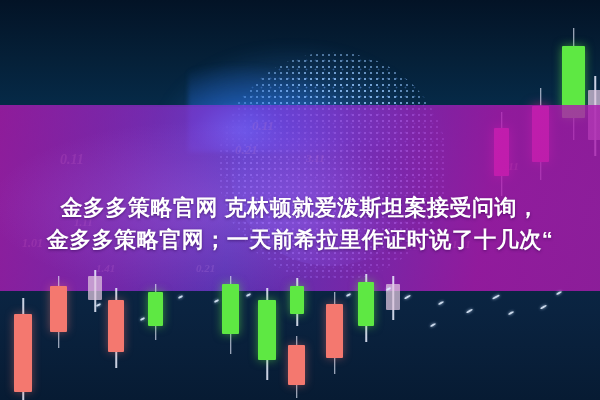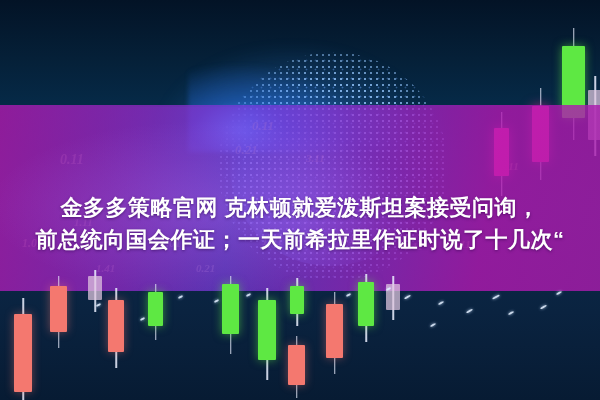--- a/index.html
+++ b/index.html
@@ -218,16 +218,16 @@
       <div class="spark" style="left: 214px; top: 300px; width: 5px; height: 2px;"></div>
       <div class="spark" style="left: 178px; top: 296px; width: 5px; height: 2px;"></div>
       <div class="spark" style="left: 246px; top: 294px; width: 5px; height: 2px;"></div>
       <div class="spark" style="left: 96px; top: 304px; width: 5px; height: 2px;"></div>
       <div class="spark" style="left: 140px; top: 318px; width: 5px; height: 2px;"></div>
       <div class="spark" style="left: 346px; top: 294px; width: 5px; height: 2px;"></div>
     </div>
 
   <div class="headline">
     <div class="hl-line hl-1">金多多策略官网 克林顿就爱泼斯坦案接受问询，</div>
-    <div class="hl-line hl-2">前总统向国会作证；一天前希拉里作证时说了十几次“</div>
+    <div class="hl-line hl-2">金多多策略官网；一天前希拉里作证时说了十几次“</div>
   </div>
 
 </div>
 
 </body></html>

